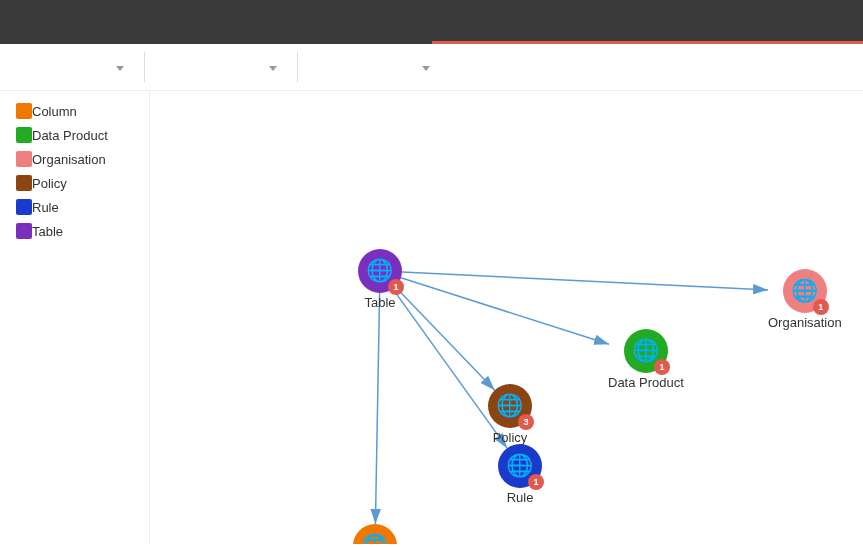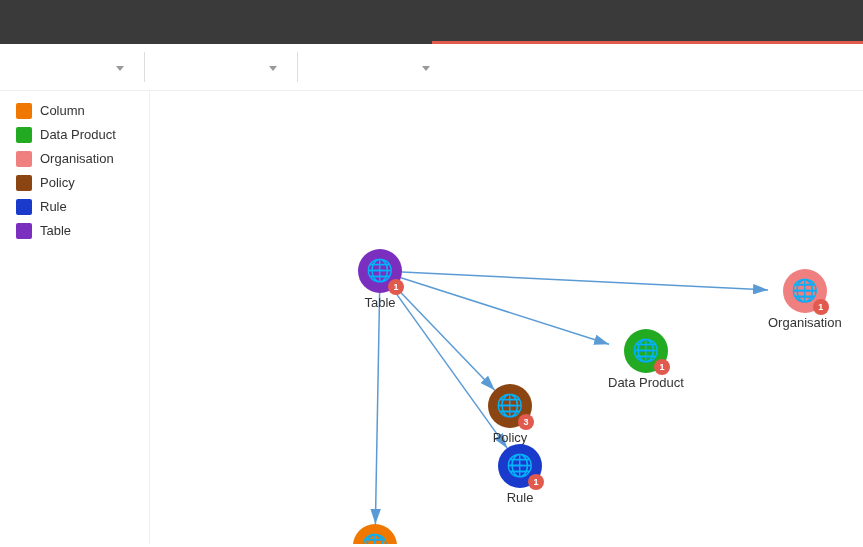--- a/index.html
+++ b/index.html
@@ -80,21 +80,21 @@
 
     
     .legend {
       width: 150px;
       padding: 12px 16px;
       border-right: 1px solid #eee;
       flex-shrink: 0;
     }
     .legend-item {
       display: flex;
-      gap: 8px;
+      align-items: center;
       margin-bottom: 8px;
       font-size: 13px;
       color: #333;
     }
     .legend-color {
       width: 16px;
       height: 16px;
       border-radius: 2px;
       flex-shrink: 0;
     }

